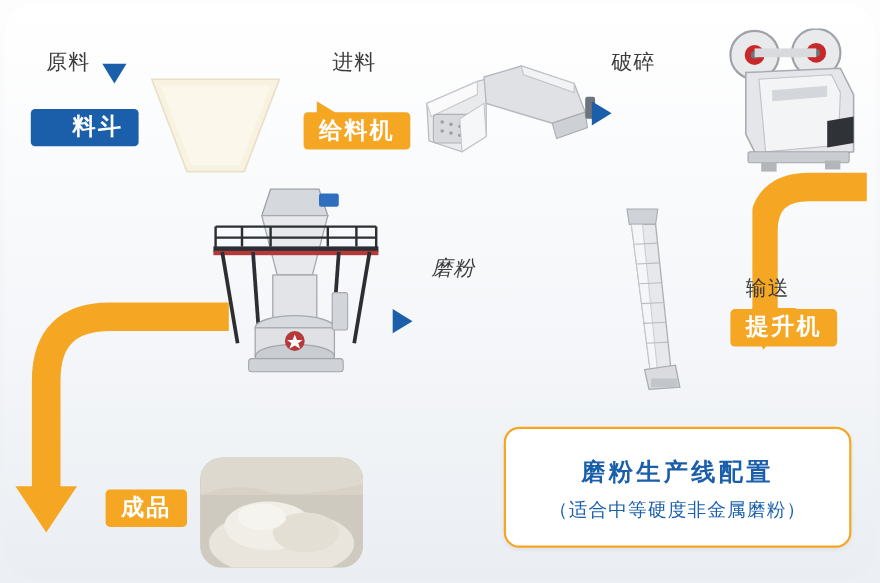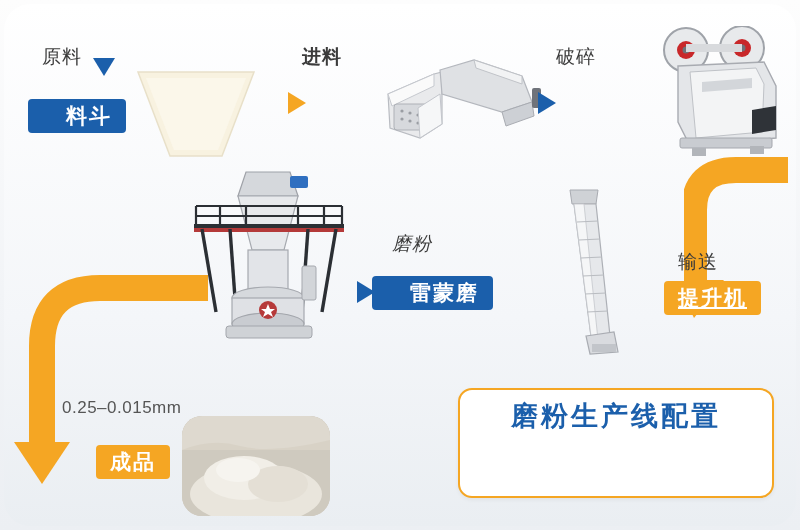--- a/index.html
+++ b/index.html
@@ -74,24 +74,24 @@
   .card{
     position:absolute;
     background:#ffffff;
     border:2px solid #f5a623;
     border-radius:14px;
     text-align:center;
     box-shadow:0 2px 4px rgba(0,0,0,.05);
   }
   .card .t1{
     color:#1b5fab;
-    font-size:27px;
+    font-size:22px;
     font-weight:bold;
     letter-spacing:3px;
-    margin-top:8px;
+    margin-top:24px;
   }
   .card .t2{
     color:#1b5fab;
     font-size:17px;
     letter-spacing:1px;
     margin-top:8px;
   }
   .size-text{
     position:absolute;
     color:#555;
@@ -112,22 +112,23 @@
 
   <div class="tag blue noarrow" style="left:28px;top:99px;">料斗</div>
 
   <div style="position:absolute;left:136px;top:70px;">
     <svg width="120" height="88" viewBox="0 0 120 88">
       <polygon points="2,2 118,2 86,86 34,86" fill="#f8f2e0" stroke="#e8e0c9" stroke-width="1.5"></polygon>
       <polygon points="10,8 110,8 82,80 38,80" fill="#fbf7ea" stroke="none"></polygon>
     </svg>
   </div>
 
-  <div class="lbl" style="left:302px;top:44px;font-weight:bold;">进料</div>
+  <div class="lbl" style="left:302px;top:44px;">进料</div>
   <div class="arrow orange" style="left:288px;top:92px;"></div>
+  <div class="tag orange noarrow" style="left:276px;top:102px;">给料机</div>
 
   <div style="position:absolute;left:382px;top:58px;">
     <svg width="170" height="92" viewBox="0 0 170 92">
       <polygon points="6,36 52,16 60,14 60,66 38,80 8,70" fill="#e9eaec" stroke="#b9bcc2" stroke-width="1.2"></polygon>
       <polygon points="6,36 52,16 52,28 10,48" fill="#fafafa" stroke="#c6c9cf" stroke-width="1"></polygon>
       <polygon points="58,12 92,2 140,18 150,44 120,54 60,36" fill="#dfe1e4" stroke="#b4b7bd" stroke-width="1.2"></polygon>
       <polygon points="92,2 140,18 140,26 94,10" fill="#f2f3f4" stroke="#c0c3c8" stroke-width="1"></polygon>
       <polygon points="120,54 150,44 152,58 124,68" fill="#cdd0d5" stroke="#a9acb2" stroke-width="1"></polygon>
       <rect x="12" y="46" width="36" height="26" rx="3" fill="#d7d9dd" stroke="#aeb1b7" stroke-width="1"></rect>
       <g fill="#9a9da3">
@@ -164,21 +165,21 @@
       <rect x="94" y="120" width="14" height="8" fill="#b2b5ba"></rect>
     </svg>
   </div>
 
   <svg style="position:absolute;left:684px;top:150px;" width="116" height="170">
     <path d="M10,160 L10,60 Q10,20 52,20 L104,20" fill="none" stroke="#f5a623" stroke-width="26" stroke-linecap="butt"></path>
     <polygon points="4,168 34,130 -14,130" fill="#f5a623" transform="translate(6,0)"></polygon>
   </svg>
 
   <div class="lbl" style="left:678px;top:249px;">输送</div>
-  <div class="tag orange noarrow" style="left:664px;top:281px;text-decoration:underline;">提升机</div>
+  <div class="tag orange noarrow" style="left:664px;top:281px;">提升机</div>
 
   <div style="position:absolute;left:540px;top:186px;">
     <svg width="90" height="170" viewBox="0 0 90 170">
       <polygon points="30,4 58,4 56,18 32,18" fill="#cfd2d6" stroke="#a8abb1" stroke-width="1"></polygon>
       <polygon points="34,18 56,18 70,150 52,158" fill="#e6e8eb" stroke="#adb0b6" stroke-width="1.2"></polygon>
       <polygon points="34,18 44,18 58,154 52,158" fill="#f5f6f7" stroke="#c4c7cc" stroke-width="0.8"></polygon>
       <g stroke="#b9bcc1" stroke-width="1">
         <line x1="37" y1="36" x2="58" y2="35"></line>
         <line x1="39" y1="54" x2="60" y2="53"></line>
         <line x1="41" y1="72" x2="62" y2="71"></line>
@@ -186,21 +187,20 @@
         <line x1="45" y1="108" x2="66" y2="107"></line>
         <line x1="47" y1="126" x2="68" y2="125"></line>
       </g>
       <polygon points="46,150 74,146 78,166 50,168" fill="#d9dbdf" stroke="#a9acb2" stroke-width="1.2"></polygon>
       <rect x="52" y="158" width="24" height="8" fill="#c2c5ca"></rect>
     </svg>
   </div>
 
   <div class="lbl" style="left:392px;top:231px;font-style:italic;">磨粉</div>
   <div class="arrow" style="left:357px;top:281px;"></div>
-  <div class="tag blue noarrow" style="left:372px;top:276px;">雷蒙磨</div>
 
   <div style="position:absolute;left:186px;top:166px;">
     <svg width="170" height="185" viewBox="0 0 170 185">
 
       <polygon points="60,6 104,6 112,30 52,30" fill="#d5d8dc" stroke="#9ea1a7" stroke-width="1.2"></polygon>
       <rect x="104" y="10" width="18" height="12" rx="2" fill="#2f6fc0"></rect>
 
       <polygon points="52,30 112,30 98,84 66,84" fill="#e7e9ec" stroke="#a6a9af" stroke-width="1.2"></polygon>
 
       <rect x="8" y="58" width="150" height="5" fill="#2b2f34"></rect>
@@ -232,32 +232,32 @@
       <rect x="40" y="160" width="86" height="12" rx="3" fill="#cfd2d6" stroke="#a3a6ac" stroke-width="1"></rect>
       <rect x="116" y="100" width="14" height="34" rx="2" fill="#d2d5d9" stroke="#a6a9af" stroke-width="1"></rect>
     </svg>
   </div>
 
   <svg style="position:absolute;left:8px;top:262px;" width="210" height="230">
     <path d="M200,26 L92,26 Q34,26 34,84 L34,196" fill="none" stroke="#f5a623" stroke-width="26" stroke-linecap="butt"></path>
     <polygon points="34,222 62,180 6,180" fill="#f5a623"></polygon>
   </svg>
 
-  <div class="size-text" style="left:62px;top:398px;">0.25–0.015mm</div>
   <div class="tag orange noarrow" style="left:96px;top:445px;">成品</div>
 
   <div class="photo" style="left:182px;top:416px;width:148px;height:100px;border-radius:20px;">
     <svg width="148" height="100" viewBox="0 0 148 100">
       <rect width="148" height="100" fill="#cfcabf"></rect>
       <rect y="0" width="148" height="34" fill="#ded9cf"></rect>
       <ellipse cx="74" cy="78" rx="66" ry="30" fill="#e9e5dc"></ellipse>
       <ellipse cx="62" cy="62" rx="40" ry="22" fill="#f1eee7"></ellipse>
       <ellipse cx="96" cy="68" rx="30" ry="18" fill="#e4dfd5"></ellipse>
       <ellipse cx="56" cy="54" rx="22" ry="12" fill="#f6f4ef"></ellipse>
       <path d="M0 34 q30 -12 58 -4 q30 8 90 -6 L148 34 Z" fill="#d8d2c6"></path>
     </svg>
   </div>
 
   <div class="card" style="left:458px;top:388px;width:312px;height:106px;">
     <div class="t1">磨粉生产线配置</div>
+    <div class="t2">（适合中等硬度非金属磨粉）</div>
   </div>
 
 </div>
 
 </body></html>

